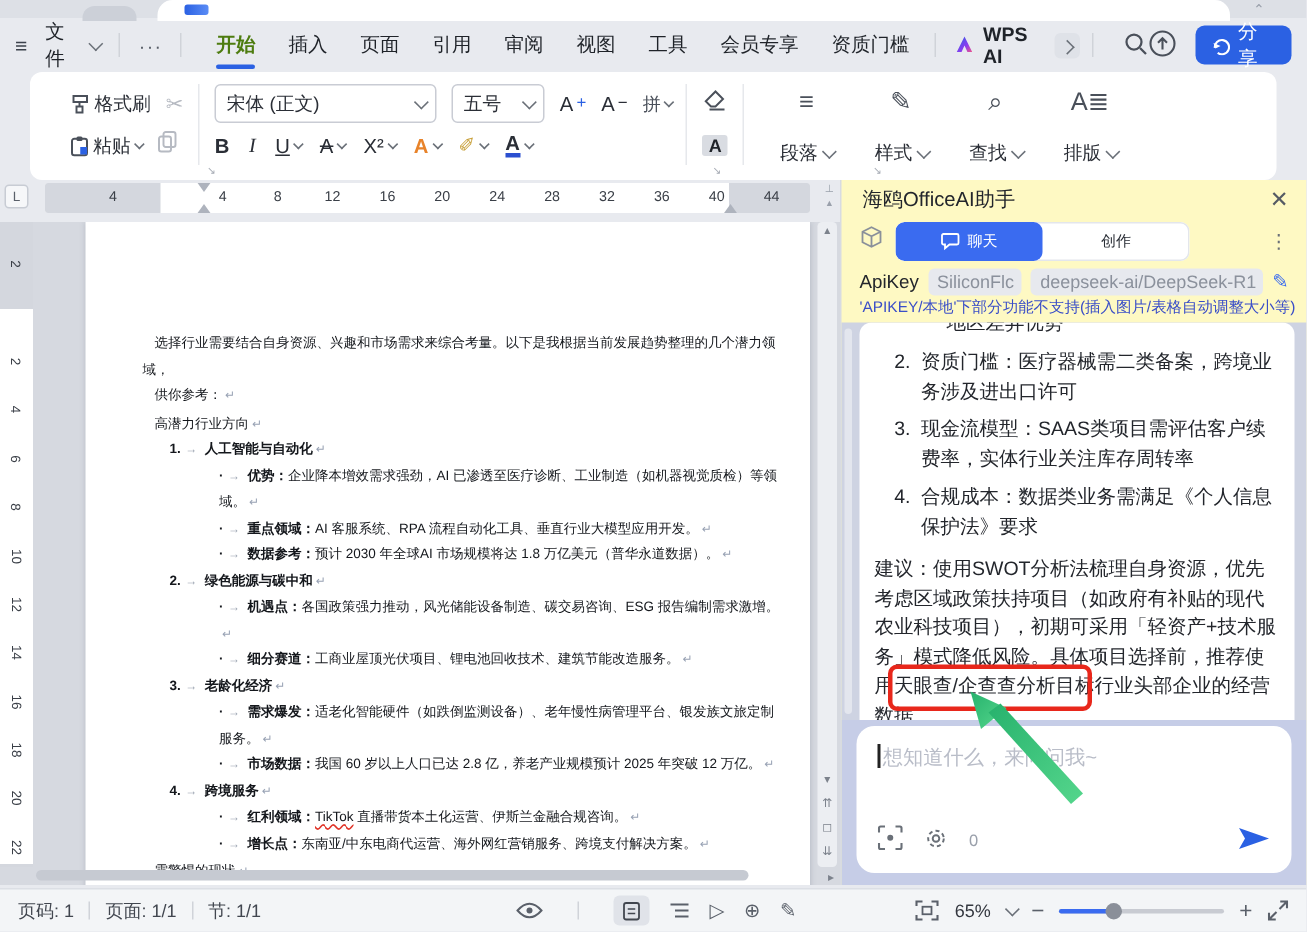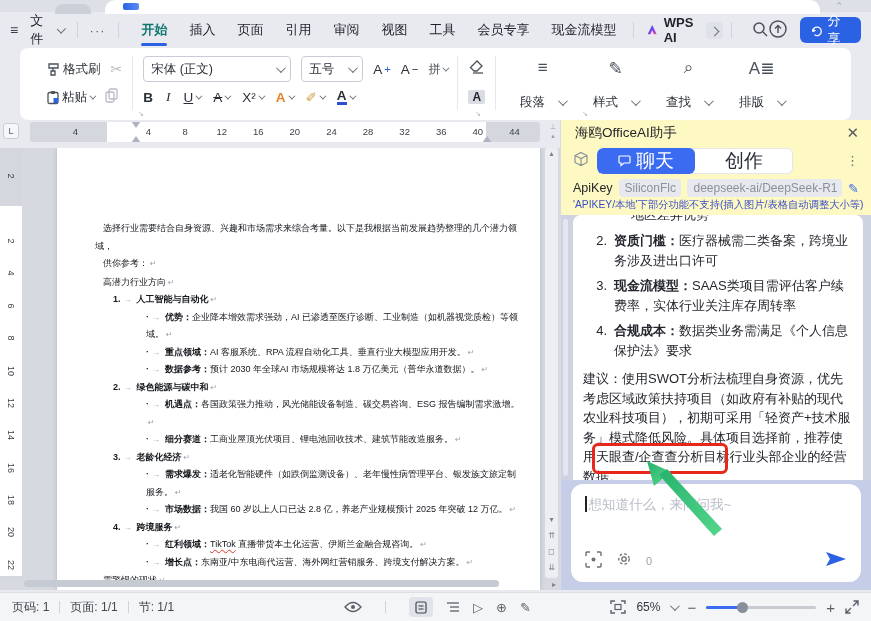--- a/index.html
+++ b/index.html
@@ -15,21 +15,21 @@
 
   
   .menubar { height:36px; display:flex; align-items:center; padding:0 10px; font-size:13px; }
   .menubar .hamburger { font-size:14px; color:#3c424c; margin-right:6px; }
   .menubar .file { display:flex; align-items:center; gap:4px; padding:4px 6px; }
   .chev { display:inline-block; width:7px; height:7px; border-right:1.4px solid #6a7078; border-bottom:1.4px solid #6a7078; transform:rotate(45deg) translateY(-2px); }
   .vsep { width:1px; height:16px; background:#d0d3d9; margin:0 8px; }
   .menubar .more { color:#565c66; letter-spacing:1px; padding:0 4px; }
   .menu-items { display:flex; align-items:center; gap:4px; margin-left:6px; }
   .menu-item { padding:6px 9px; position:relative; cursor:default; white-space:nowrap; }
-  .menu-item.active { color:#0f766e; font-weight:bold; }
+  .menu-item.active { color:#4d7c0f; font-weight:bold; }
   .menu-item.active::after { content:""; position:absolute; left:9px; right:9px; bottom:-1px; height:3px; border-radius:2px; background:#2b61e3; }
   .wps-ai { display:flex; align-items:center; gap:5px; margin-left:4px; font-weight:bold; }
   .wps-ai .pill { background:#dfe2e8; border-radius:4px; padding:1px 5px; }
   .search-btn { margin-left:12px; }
   .spacer { flex:1; }
   .upload-btn { margin-right:12px; }
   .share-btn { background:#2b61e3; color:#fff; border-radius:6px; height:26px; display:flex; align-items:center; gap:5px; padding:0 11px; font-size:13px; }
 
   
   .toolbar { height:72px; background:#fff; margin:0 20px; border-radius:8px; display:flex; align-items:stretch; padding:6px 10px 8px 26px; position:relative; }
@@ -44,21 +44,21 @@
   .font-size { width:62px; }
   .fmt-btn { font-size:13.5px; color:#2a2e36; display:inline-flex; align-items:center; gap:2px; }
   .fmt-btn .chev { width:5px; height:5px; }
   .u-line { text-decoration:underline; }
   .strike { text-decoration:line-through; }
   .a-effect { color:#e8832a; font-weight:bold; }
   .a-color { border-bottom:3px solid #2b4fd0; line-height:1; font-weight:bold; }
   .a-shade { background:#d9dce2; padding:0 4px; border-radius:2px; font-weight:bold; }
   .big-group { display:flex; flex-direction:column; align-items:center; justify-content:space-between; padding:3px 14px 1px; }
   .big-group .g-ico { font-size:17px; color:#4a505a; height:22px; display:flex; align-items:center; }
-  .big-group .g-lbl { font-size:12.5px; color:#2a2e36; display:flex; align-items:center; gap:13px;text-align:center; }
+  .big-group .g-lbl { font-size:12.5px; color:#2a2e36; display:flex; align-items:center; gap:3px;text-align:center; }
   .launcher { position:absolute; bottom:2px; font-size:7px; color:#a7acb5; }
 
   
   .main { display:flex; height:470px; }
   .doc-col { width:560px; display:flex; flex-direction:column; position:relative; }
 
   
   .hruler-row { height:28px; position:relative; }
   .tabsel { position:absolute; left:3px; top:3px; width:16px; height:16px; background:#f6f7f9; border:1px solid #c8ccd4; border-radius:3px; font-size:9px; color:#5a606a; display:flex; align-items:center; justify-content:center; }
   .hruler { position:absolute; left:30px; top:2px; width:510px; height:20px; background:#fff; border-radius:2px; overflow:hidden; }
@@ -100,37 +100,37 @@
   .hscroll-arr { position:absolute; right:4px; bottom:1px; font-size:8px; color:#7c828c; }
 
   
   .ai-panel { width:311px; background:#fef9c3; border-left:1px solid #d8dbe2; display:flex; flex-direction:column; position:relative; }
   .panel-head { height:25px; display:flex; align-items:center; justify-content:space-between; padding:0 12px 0 14px; }
   .panel-title { font-size:13.5px; color:#23262c; }
   .panel-close { font-size:15px; color:#555b64; }
   .panel-tabs-row { height:31px; display:flex; align-items:center; padding:0 12px 0 12px; gap:8px; }
   .cube-ico { color:#8a909a; }
   .tabs-pill { flex:1; max-width:196px; height:26px; background:#fff; border-radius:6px; display:flex; overflow:hidden; box-shadow:0 0 0 1px #e3e6ec inset; }
-  .tab-half { flex:1; display:flex; align-items:center; justify-content:center; gap:5px; font-size:19px; color:#2a2e36; }
+  .tab-half { flex:1; display:flex; align-items:center; justify-content:center; gap:5px; font-size:10px; color:#2a2e36; }
   .tab-half.on { background:#3a6bf0; color:#fff; border-radius:6px; }
   .more-vert { margin-left:auto; color:#6a7078; font-size:13px; }
   .apikey-row { display:flex; align-items:center; gap:6px; padding:3px 12px 1px; font-size:12.5px; }
   .apikey-lbl { color:#23262c; }
   .api-pill { background:#e7e9ee; color:#8b919c; border-radius:4px; padding:2px 6px; font-size:12px; white-space:nowrap; overflow:hidden; }
   .api-pill.model { max-width:160px; }
   .edit-ico { color:#3a6bf0; font-size:13px; }
   .panel-note { padding:0 12px 3px; font-size:10.3px; color:#3a4ec8; white-space:nowrap; overflow:hidden; }
   .chat-area { flex:1; background:#ced3e2; position:relative; padding:0 8px 4px 12px; overflow:hidden; }
   .chat-track { position:absolute; left:2px; top:4px; bottom:4px; width:5px; background:#e3e6ee; border-radius:3px; }
   .bubble { background:#fff; border-radius:8px; padding:0 10px 10px 10px; font-size:13px; line-height:19.5px; color:#23262c; }
   .clipped { height:10px; overflow:hidden; position:relative; }
   .clipped span { position:absolute; top:-10px; left:48px; }
   .chat-item { display:flex; margin-top:6px; }
   .chat-item .num { width:24px; text-align:right; margin-right:7px; flex:none; }
-  .chat-item .lbl { font-weight:bold; }
+  .chat-item .lbl { font-weight:normal; }
   .chat-para { margin-top:9px; }
   .red-box { position:absolute; border:3px solid #e8271b; border-radius:6px; pointer-events:none; }
   .input-zone { height:110px; background:#c6cde7; padding:4px 10px 8px; }
   .input-card { background:#fff; border-radius:12px; height:100%; padding:12px 14px 8px; display:flex; flex-direction:column; }
   .ph-row { display:flex; align-items:center; flex:1; align-items:flex-start; }
   .cursor-bar { width:1.5px; height:16px; background:#222; margin-right:2px; }
   .placeholder { color:#b9bdc8; font-size:13.5px; }
   .input-tools { display:flex; align-items:center; gap:14px; height:26px; }
   .count { color:#9aa0ab; font-size:11px; }
   .send-ico { margin-left:auto; }
@@ -181,21 +181,21 @@
       <span class="menu-item">引用</span>
 
       <span class="menu-item">审阅</span>
 
       <span class="menu-item">视图</span>
 
       <span class="menu-item">工具</span>
 
       <span class="menu-item">会员专享</span>
 
-      <span class="menu-item">现金流模型</span>
+      <span class="menu-item">资质门槛</span>
     </div>
   <span class="vsep"></span>
   <span class="wps-ai">
     <svg width="15" height="14" viewBox="0 0 15 14">
       <defs>
           <linearGradient id="g1" x1="0" y1="0" x2="1" y2="1">
         <stop offset="0" stop-color="#2b61e3"></stop>
             <stop offset="0.6" stop-color="#8a3df0"></stop>
             <stop offset="1" stop-color="#f0538a"></stop>
       </linearGradient>

